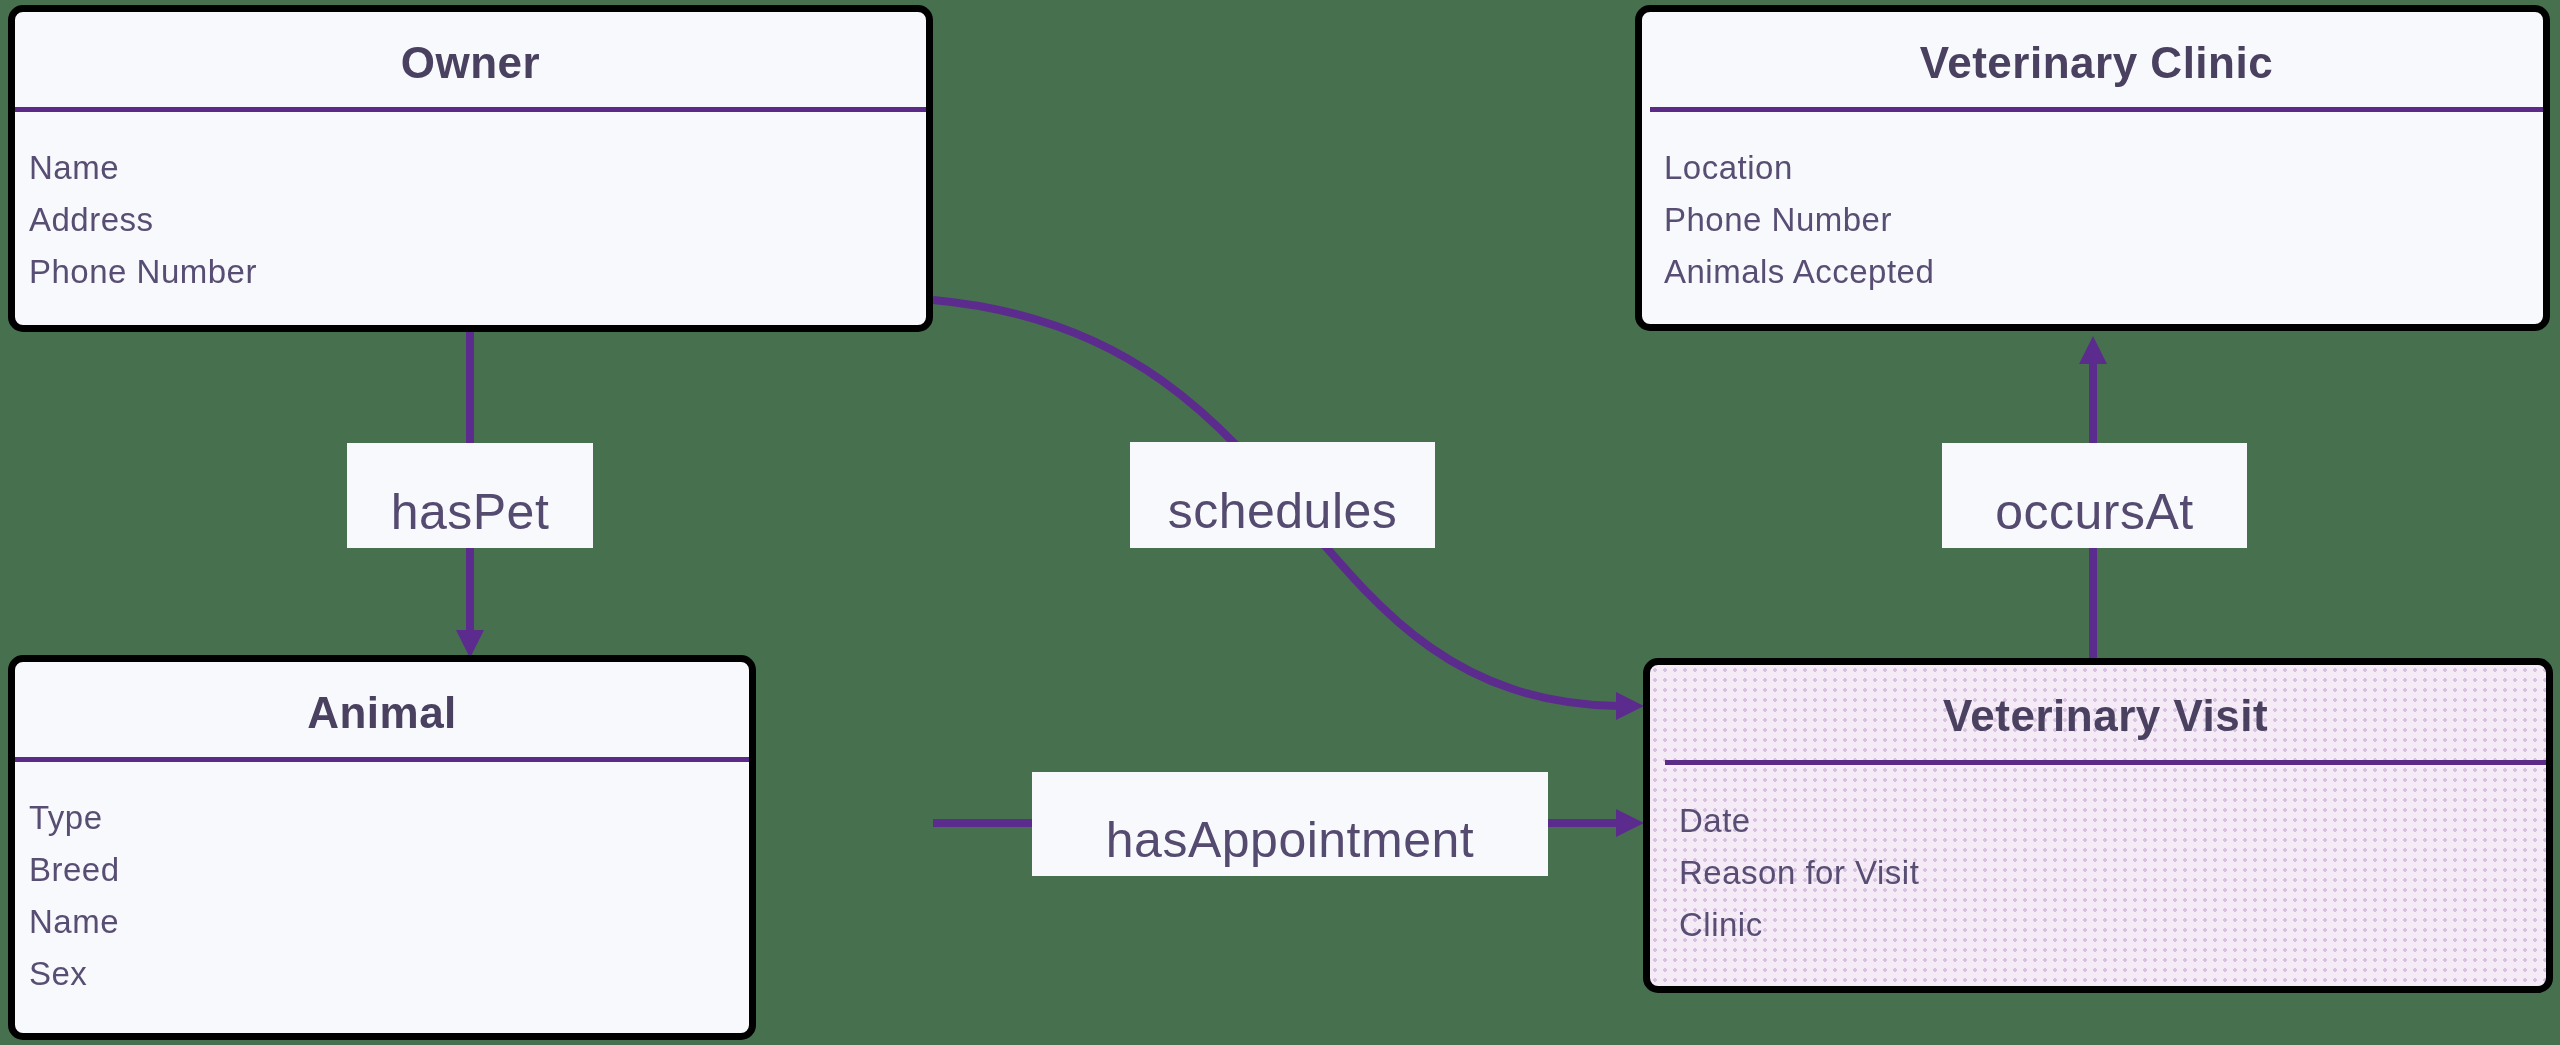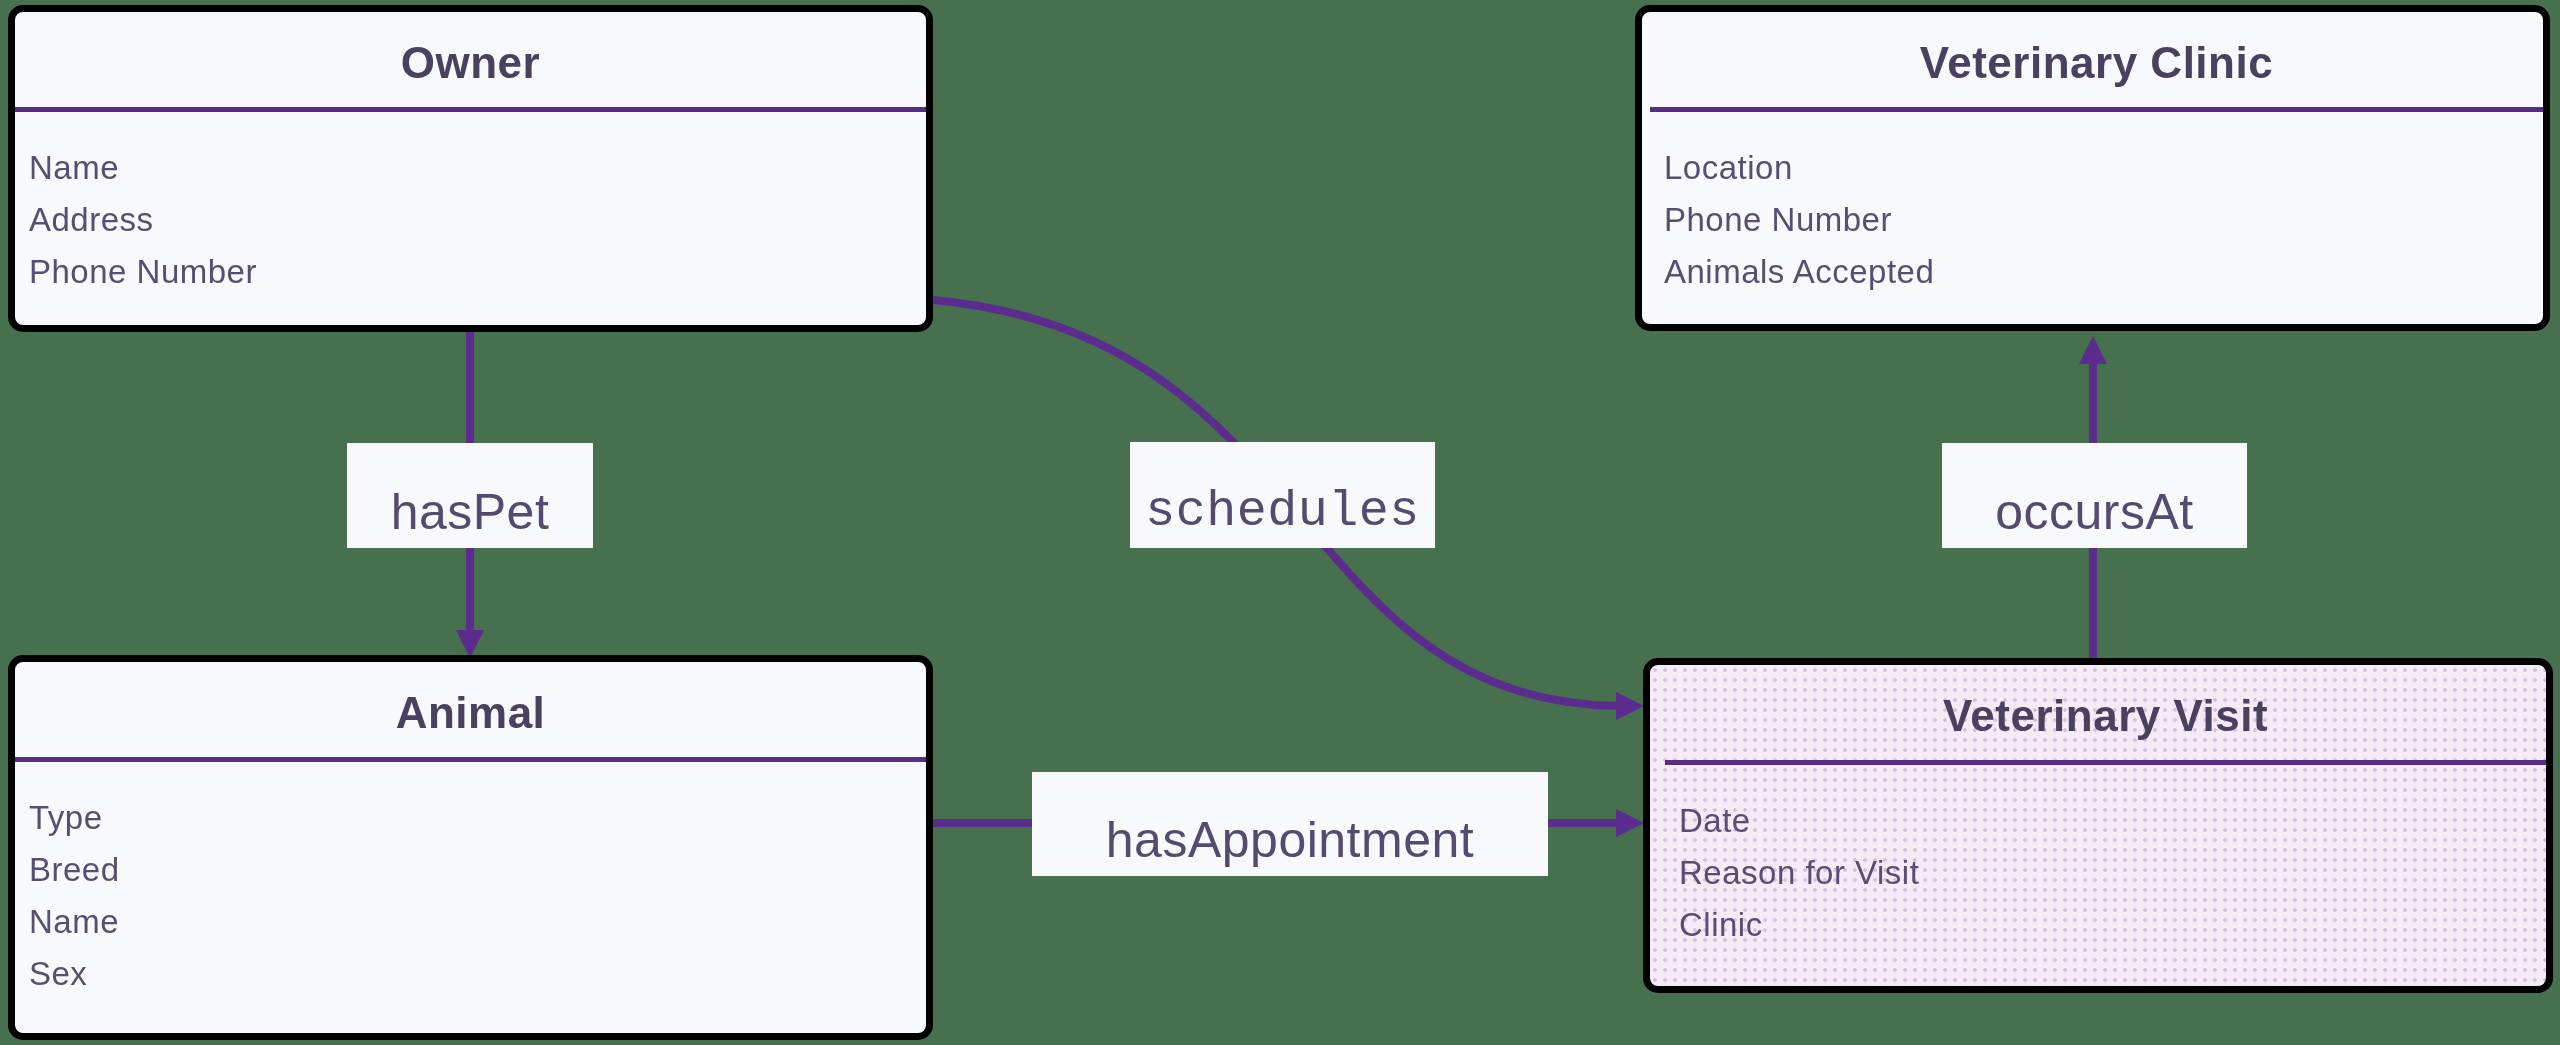--- a/index.html
+++ b/index.html
@@ -122,21 +122,21 @@
     <div class="entity-header">
       <span class="entity-title">Veterinary Clinic</span>
     </div>
     <div class="entity-body">
       <div class="attr">Location</div>
       <div class="attr">Phone Number</div>
       <div class="attr">Animals Accepted</div>
     </div>
   </div>
 
-  <div class="entity" style="left:8px; top:655px; width:925px; height:385px;">
+  <div class="entity" style="left:8px; top:655px; width:748px; height:385px;">
     <div class="entity-header">
       <span class="entity-title">Animal</span>
     </div>
     <div class="entity-body">
       <div class="attr">Type</div>
       <div class="attr">Breed</div>
       <div class="attr">Name</div>
       <div class="attr">Sex</div>
     </div>
   </div>
@@ -149,21 +149,21 @@
       <div class="attr">Date</div>
       <div class="attr">Reason for Visit</div>
       <div class="attr">Clinic</div>
     </div>
   </div>
 
   <div class="rel-label" style="left:347px; top:443px; width:246px; height:105px;">
     <span>hasPet</span>
   </div>
 
-  <div class="rel-label" style="left:1130px; top:442px; width:305px; height:106px;font-family:Liberation Mono, monospace;">
+  <div class="rel-label" style="left:1130px; top:442px; width:305px; height:106px;">
     <span>schedules</span>
   </div>
 
   <div class="rel-label" style="left:1942px; top:443px; width:305px; height:105px;">
     <span>occursAt</span>
   </div>
 
   <div class="rel-label" style="left:1032px; top:772px; width:516px; height:104px;">
     <span>hasAppointment</span>
   </div>

